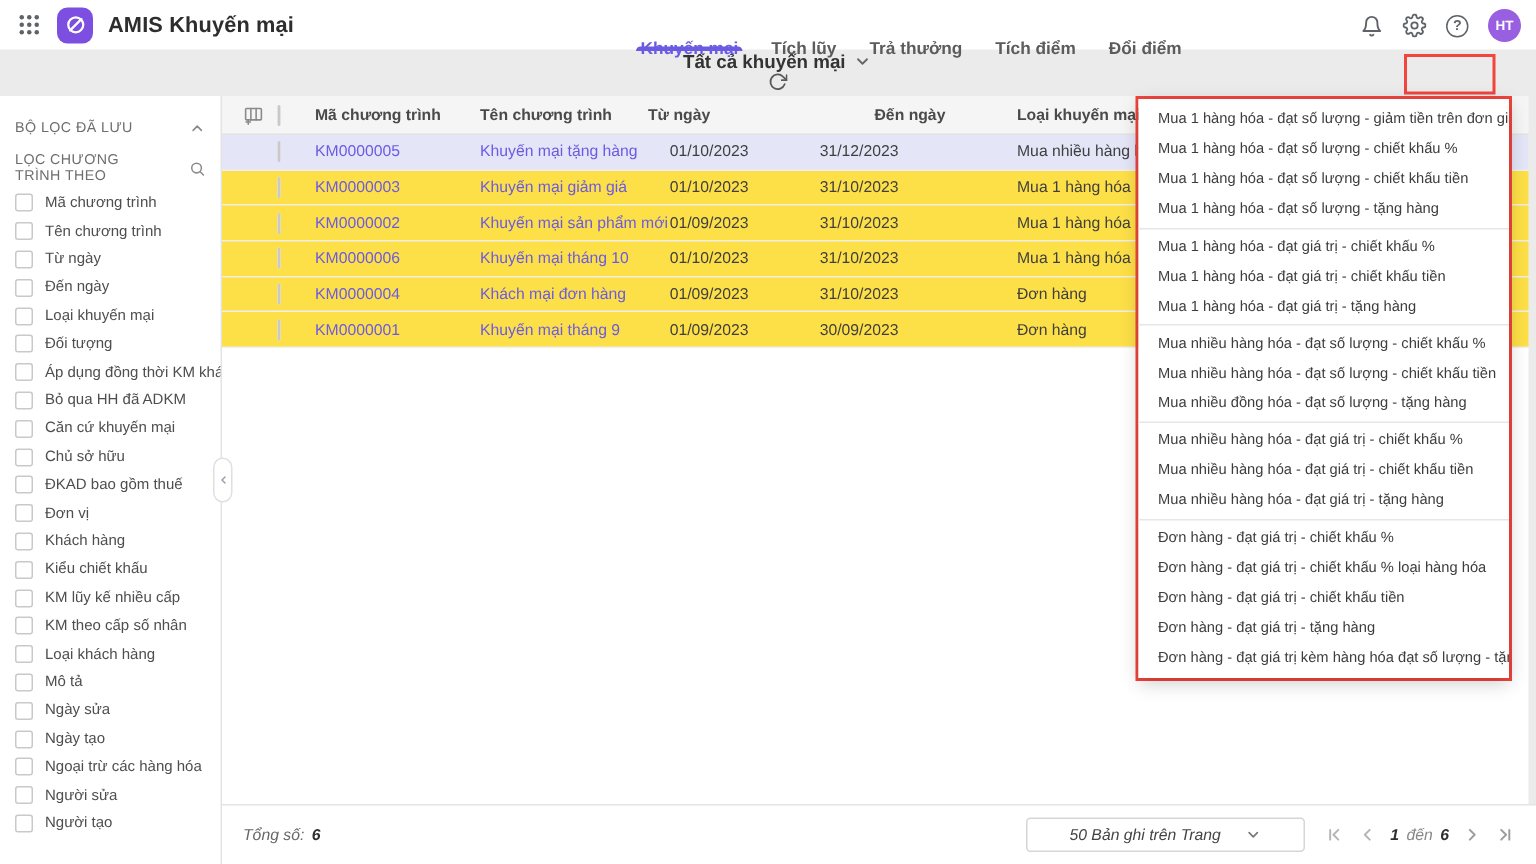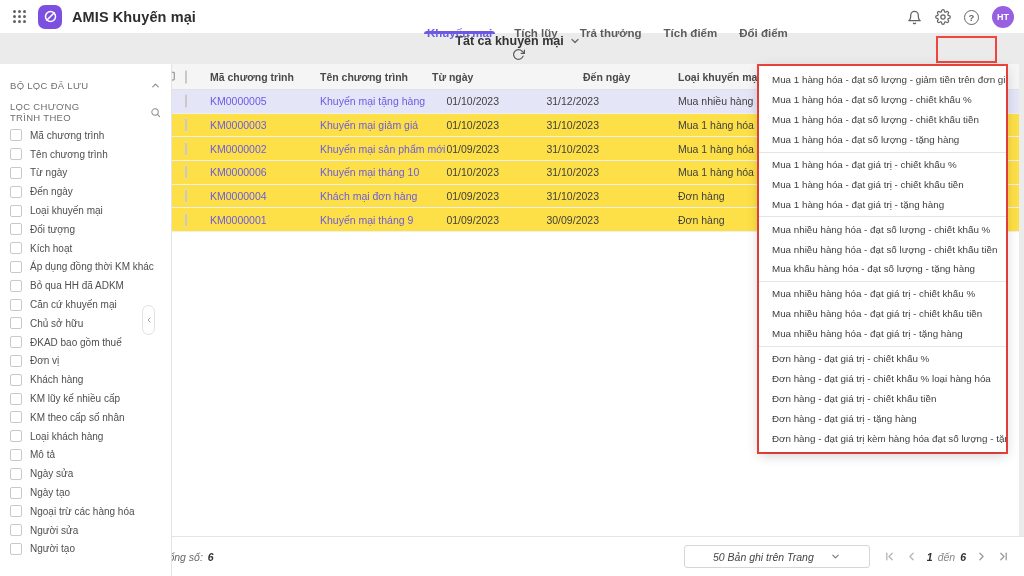--- a/index.html
+++ b/index.html
@@ -31,21 +31,21 @@
   .add-btn { position:absolute; left:941px; top:39px; width:51px; height:21px; background:#6a5be2; border-radius:3px; color:#fff; font-size:10.5px; font-weight:600; display:flex; align-items:center; justify-content:center; gap:4px; cursor:pointer; }
   .add-btn .plus { font-size:13px; font-weight:400; line-height:1; }
   .more-btn { position:absolute; left:1000px; top:39px; width:21px; height:21px; background:#fff; border-radius:3px; display:flex; align-items:center; justify-content:center; gap:2px; cursor:pointer; box-shadow:0 0 1px rgba(0,0,0,.25); }
   .more-btn i { width:2.6px; height:2.6px; border-radius:50%; background:#4a4a4a; }
 
   
   .ann { position:absolute; border:2px solid #f1453d; pointer-events:none; }
   .ann-btn { left:936px; top:36px; width:61px; height:27px; z-index:7; }
 
   
-  .sidebar { position:absolute; top:64px; left:0; bottom:0; width:172px; background:#fff; border-right:1px solid #e3e3e3; z-index:3; padding:0 10px; overflow:hidden; }
+  .sidebar { position:absolute; top:64px; left:0; bottom:0; width:148px; background:#fff; border-right:1px solid #e3e3e3; z-index:3; padding:0 10px; overflow:hidden; }
   .side-head { display:flex; align-items:center; justify-content:space-between; height:22px; font-size:9.5px; color:#6e6e6e; letter-spacing:.3px; cursor:pointer; }
   .sh1 { margin-top:10px; }
   .sh2 { margin-top:5px;gap:45px; }
   .side-head .ico { color:#8a8a8a; }
   .side-items { margin-top:3px; }
   .side-item { height:18.8px; display:flex; align-items:center; gap:8px; cursor:pointer; }
   .cbx { width:12px; height:12px; border:1px solid #c9c9c9; border-radius:2px; background:#fff; flex:0 0 auto; cursor:pointer; }
   .side-item span { font-size:10px; color:#4e4e4e; white-space:nowrap; }
   .collapse-pill { position:absolute; left:142px; top:305px; width:13px; height:30px; background:#fff; border:1px solid #e0e0e0; border-radius:7px; display:flex; align-items:center; justify-content:center; color:#9a9ab8; z-index:6; cursor:pointer; }
 
@@ -201,24 +201,20 @@
     <div class="side-item">
         <span class="cbx"></span>
         <span>Loại khuyến mại</span>
       </div>
     <div class="side-item">
         <span class="cbx"></span>
         <span>Đối tượng</span>
       </div>
     <div class="side-item">
         <span class="cbx"></span>
-        <span>Kích hoạt</span>
-      </div>
-    <div class="side-item">
-        <span class="cbx"></span>
         <span>Áp dụng đồng thời KM khác</span>
       </div>
     <div class="side-item">
         <span class="cbx"></span>
         <span>Bỏ qua HH đã ADKM</span>
       </div>
     <div class="side-item">
         <span class="cbx"></span>
         <span>Căn cứ khuyến mại</span>
       </div>
@@ -230,20 +226,24 @@
         <span class="cbx"></span>
         <span>ĐKAD bao gồm thuế</span>
       </div>
     <div class="side-item">
         <span class="cbx"></span>
         <span>Đơn vị</span>
       </div>
     <div class="side-item">
         <span class="cbx"></span>
         <span>Khách hàng</span>
+      </div>
+    <div class="side-item">
+        <span class="cbx"></span>
+        <span>Kiểu chiết khấu</span>
       </div>
     <div class="side-item">
         <span class="cbx"></span>
         <span>KM lũy kế nhiều cấp</span>
       </div>
     <div class="side-item">
         <span class="cbx"></span>
         <span>KM theo cấp số nhân</span>
       </div>
     <div class="side-item">
@@ -370,21 +370,21 @@
     <div class="menu-item">Mua 1 hàng hóa - đạt số lượng - chiết khấu %</div>
     <div class="menu-item">Mua 1 hàng hóa - đạt số lượng - chiết khấu tiền</div>
     <div class="menu-item">Mua 1 hàng hóa - đạt số lượng - tặng hàng</div>
     <div class="menu-div"></div>
     <div class="menu-item">Mua 1 hàng hóa - đạt giá trị - chiết khấu %</div>
     <div class="menu-item">Mua 1 hàng hóa - đạt giá trị - chiết khấu tiền</div>
     <div class="menu-item">Mua 1 hàng hóa - đạt giá trị - tặng hàng</div>
     <div class="menu-div"></div>
     <div class="menu-item">Mua nhiều hàng hóa - đạt số lượng - chiết khấu %</div>
     <div class="menu-item">Mua nhiều hàng hóa - đạt số lượng - chiết khấu tiền</div>
-    <div class="menu-item">Mua khấu hàng hóa - đạt số lượng - tặng hàng</div>
+    <div class="menu-item">Mua nhiều đồng hóa - đạt số lượng - tặng hàng</div>
     <div class="menu-div"></div>
     <div class="menu-item">Mua nhiều hàng hóa - đạt giá trị - chiết khấu %</div>
     <div class="menu-item">Mua nhiều hàng hóa - đạt giá trị - chiết khấu tiền</div>
     <div class="menu-item">Mua nhiều hàng hóa - đạt giá trị - tặng hàng</div>
     <div class="menu-div"></div>
     <div class="menu-item">Đơn hàng - đạt giá trị - chiết khấu %</div>
     <div class="menu-item">Đơn hàng - đạt giá trị - chiết khấu % loại hàng hóa</div>
     <div class="menu-item">Đơn hàng - đạt giá trị - chiết khấu tiền</div>
     <div class="menu-item">Đơn hàng - đạt giá trị - tặng hàng</div>
     <div class="menu-item">Đơn hàng - đạt giá trị kèm hàng hóa đạt số lượng - tặng hàng</div>

